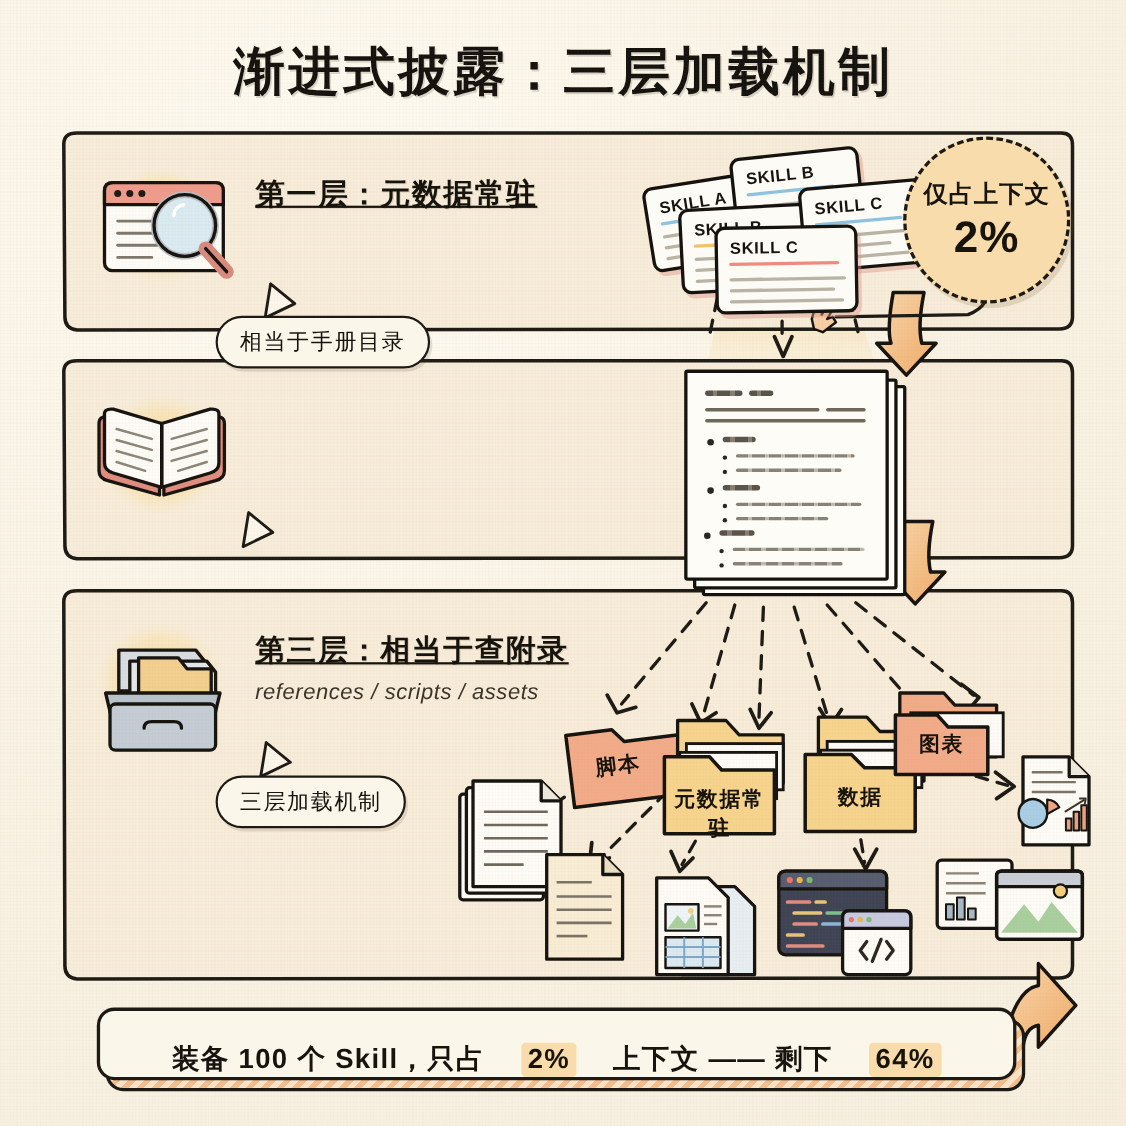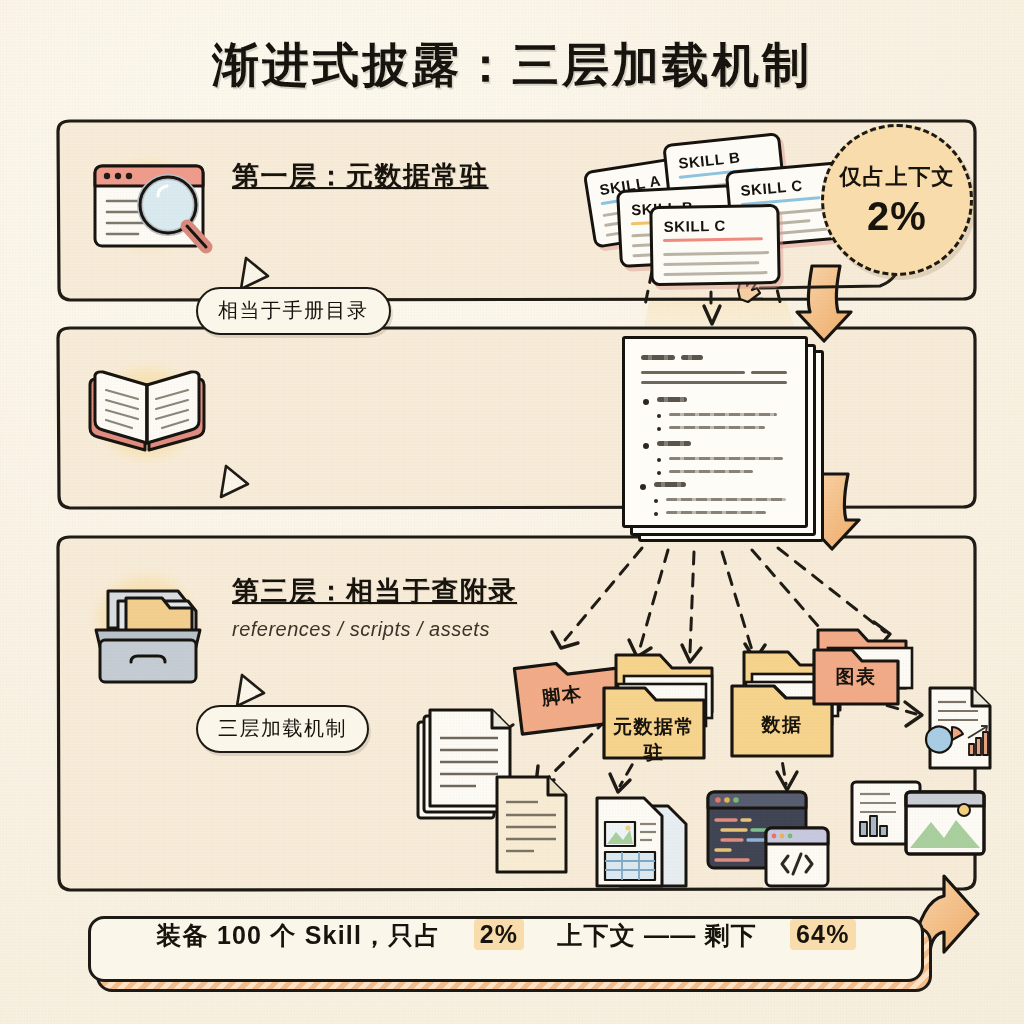--- a/index.html
+++ b/index.html
@@ -108,21 +108,21 @@
     position:absolute; width:100%; text-align:center;
     font-size:19px; font-weight:bold; color:#17130d; letter-spacing:1.5px;
   }
 
   
   #banner {
     left:88px; top:916px; width:836px; height:66px;
     background:#fbf6ea;
     border:3px solid #1d1a15;
     border-radius:16px;
-    display:flex; align-items:flex-start; justify-content:center;
+    display:flex; align-items:flex-end; justify-content:center;
     z-index:9;
     gap:33px;
   }
   #banner-shadow{
     left:96px; top:926px; width:836px; height:66px;
     border-radius:16px;
     background: repeating-linear-gradient(135deg,#f2bd8c 0 5px, #fbe2c7 5px 10px);
     border:3px solid #1d1a15;
     z-index:8;
   }

